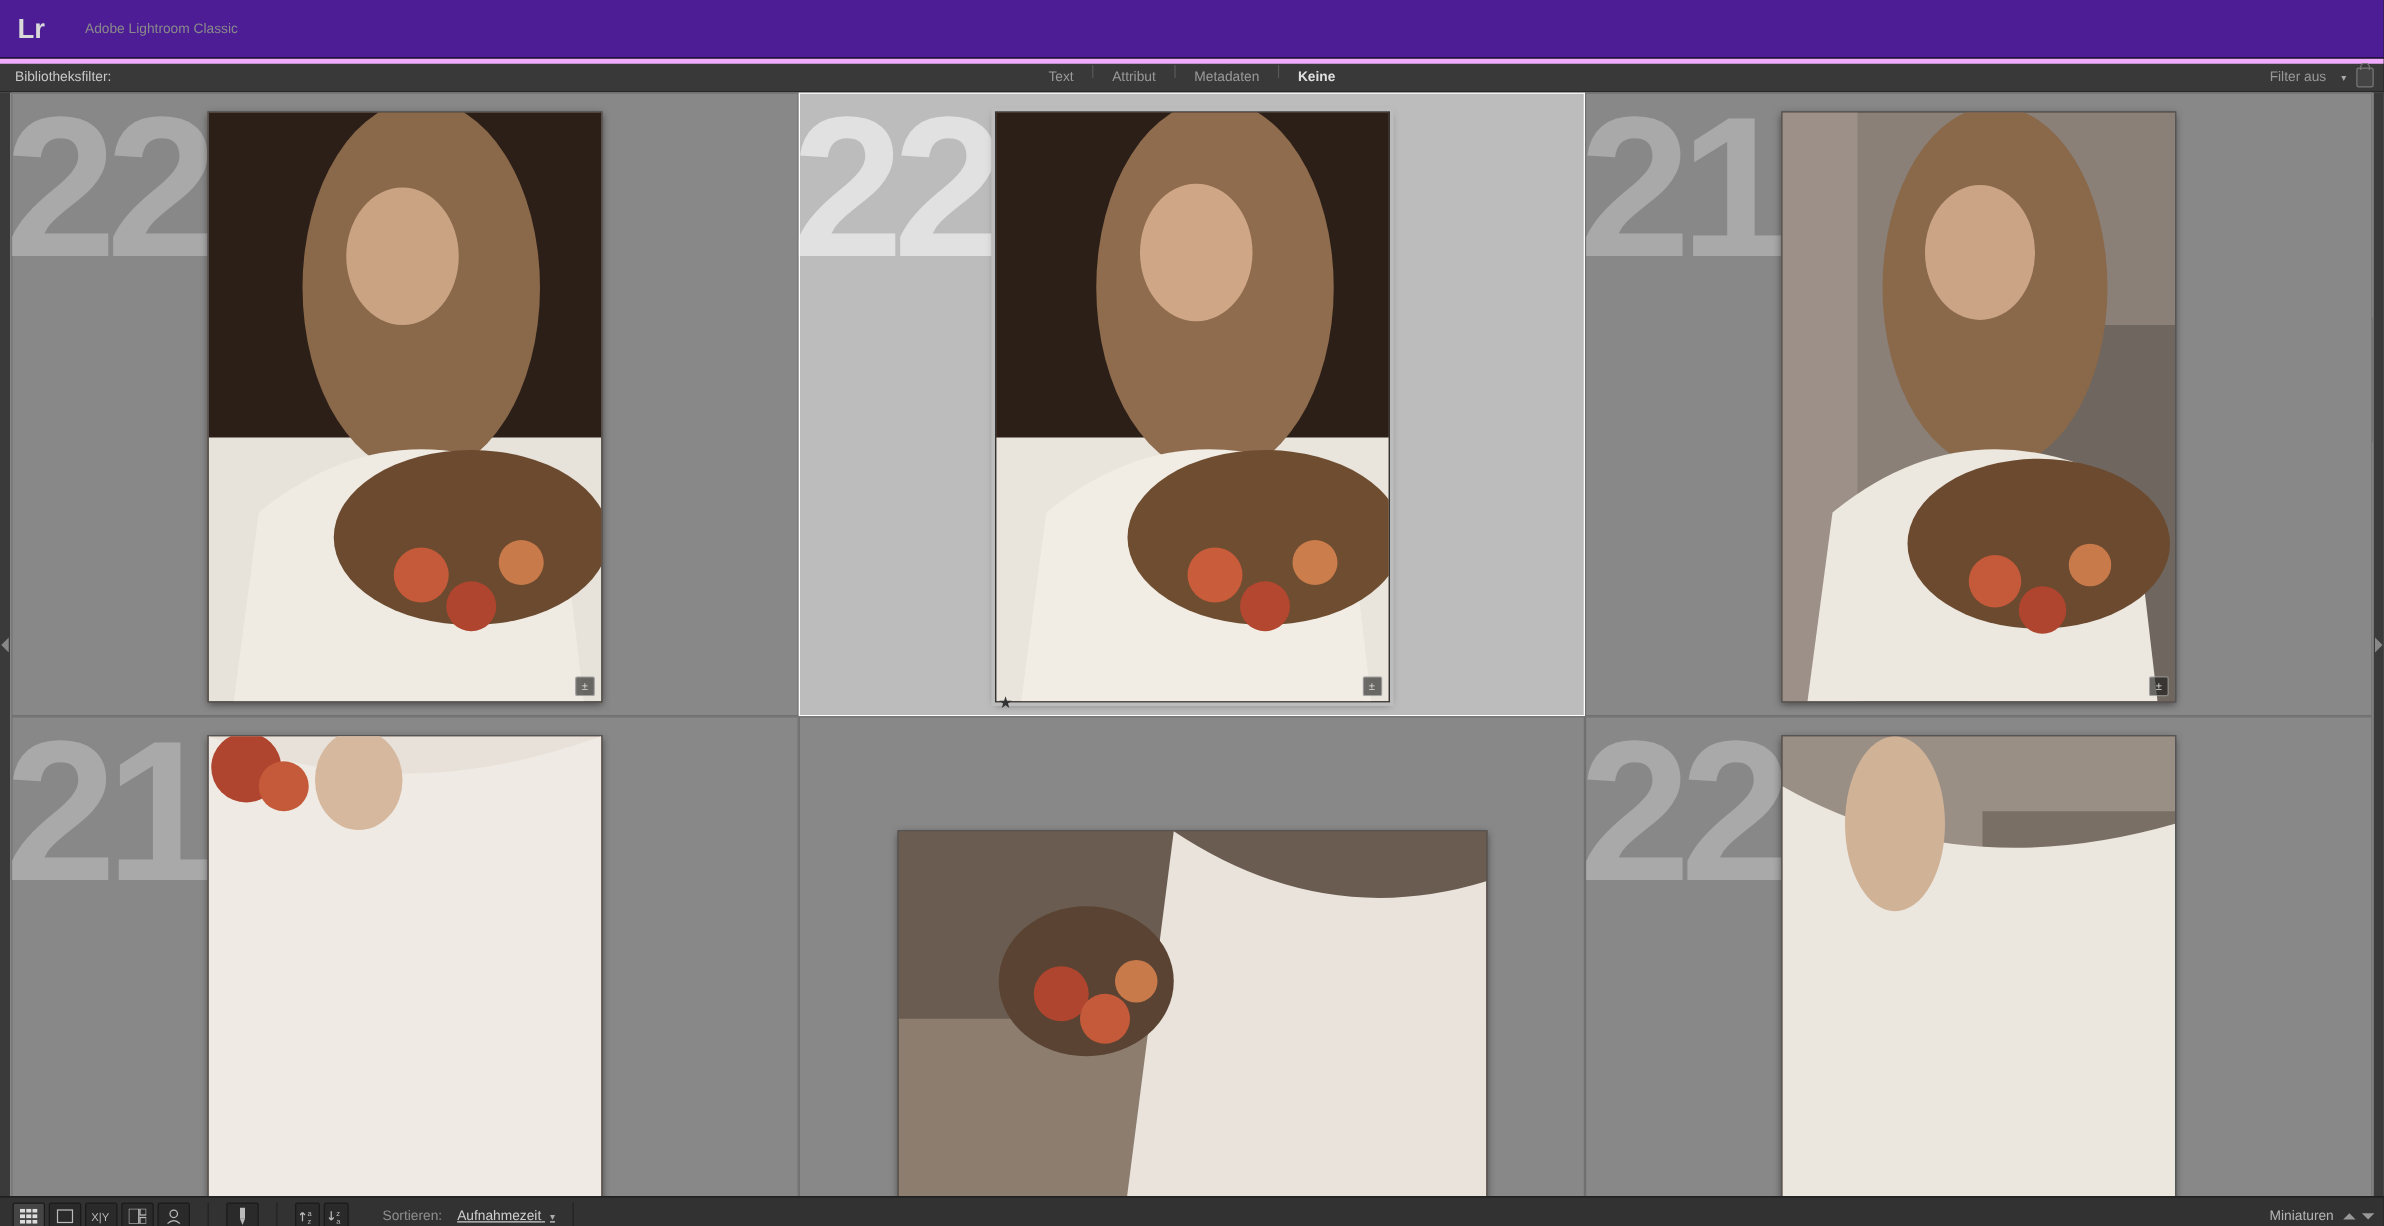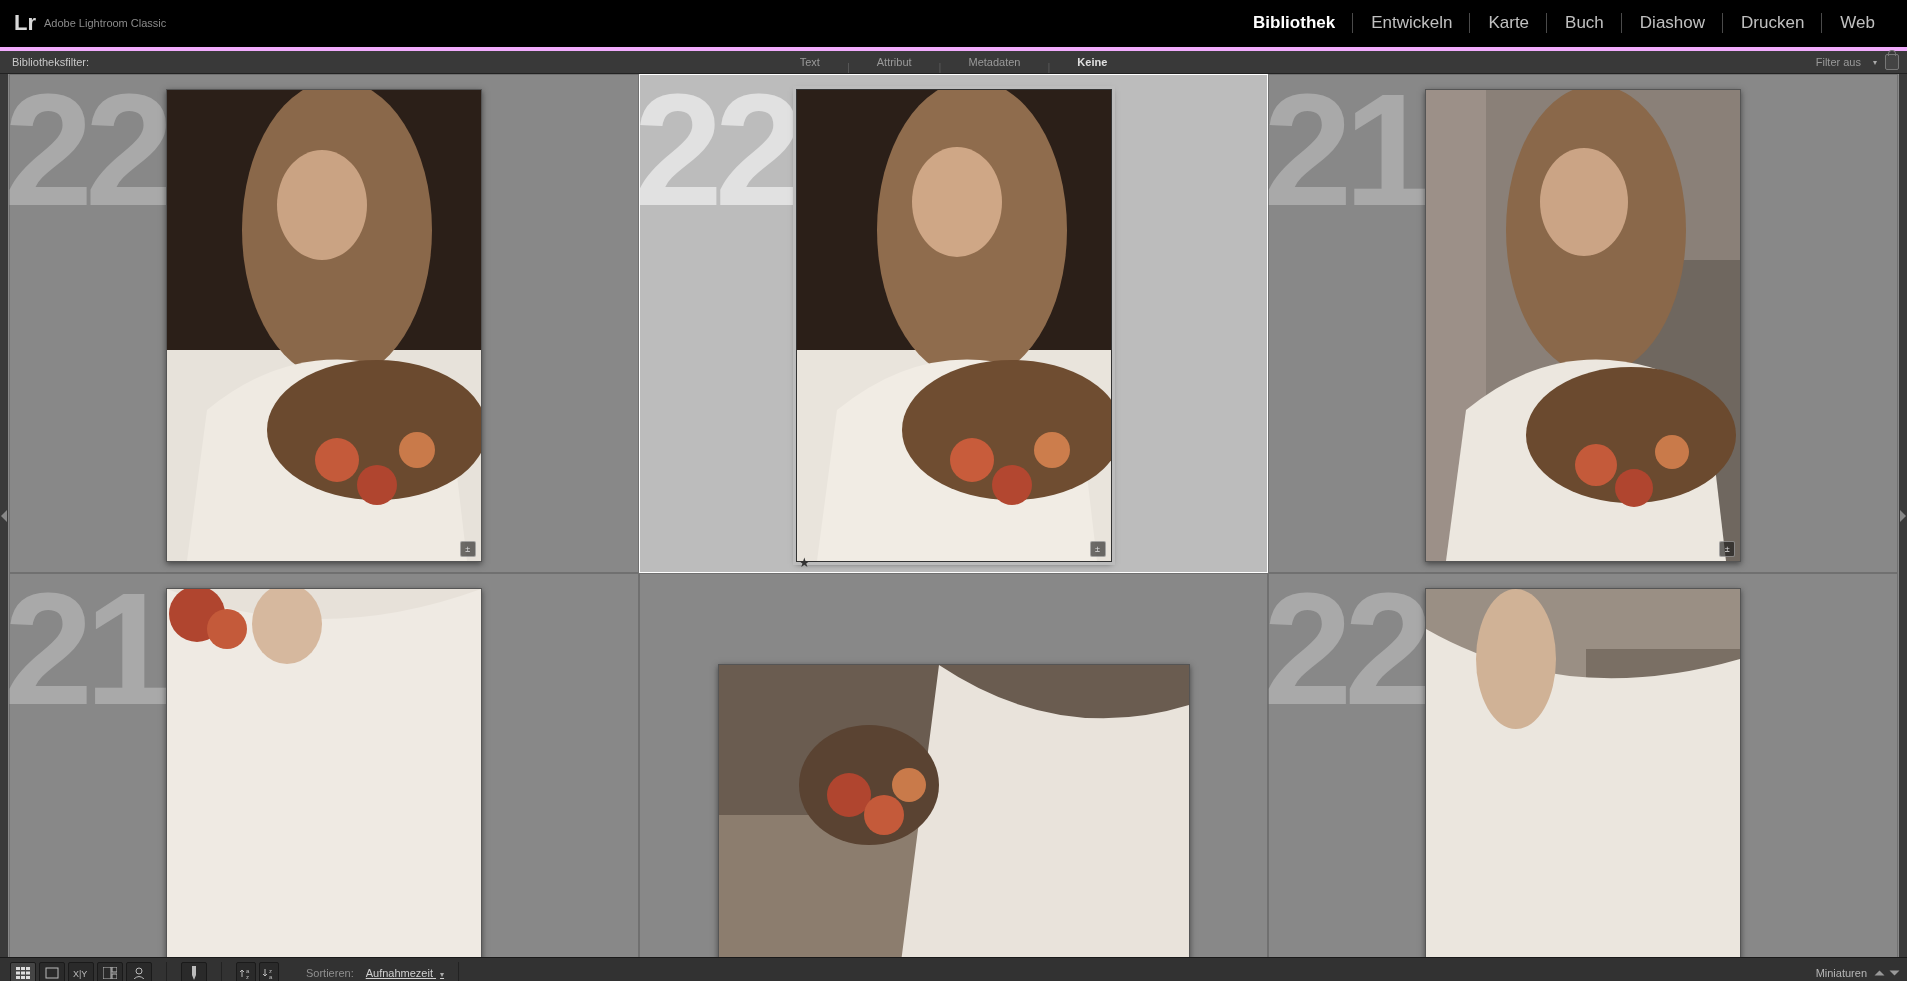--- a/index.html
+++ b/index.html
@@ -9,37 +9,37 @@
     height: 981px;
     background: #1a1a1a;
     font-family: "Segoe UI", "Helvetica Neue", Arial, sans-serif;
     color: #c8c8c8;
     overflow: hidden;
     user-select: none;
   }
   
   .header {
     height: 46px;
-    background: #000000;
+    background: #4c1d95;
     border-bottom: 1px solid #000;
     display: flex;
     align-items: center;
     padding: 0 14px;
     position: relative;
   }
   .logo {
     font-weight: 700;
     font-size: 22px;
     color: #d9d9d9;
     letter-spacing: 0px;
   }
   .app-name {
     font-size: 11px;
     color: #8a8a8a;
-    margin-left: 8px;
+    margin-left: 32px;
   }
   .modules {
     margin-left: auto;
     display: flex;
     align-items: center;
     gap: 0;
     font-size: 17px;
   }
   .module {
     padding: 0 18px;
@@ -77,22 +77,22 @@
   }
   .filter-label {
     padding: 0 12px;
     color: #c8c8c8;
   }
   .filter-center {
     position: absolute;
     left: 50%;
     transform: translateX(-50%);
     display: flex;
-    align-items: flex-end;
-    gap: 17px;
+    align-items: flex-start;
+    gap: 4px;
   }
   .filter-item {
     padding: 0 10px;
     cursor: pointer;
     line-height: 22px;
     color: #9a9a9a;
   }
   .filter-item.active {
     color: #e0e0e0;
     font-weight: bold;
@@ -334,29 +334,20 @@
      border-bottom:7px solid #888;
   }
 </style>
 </head>
 <body>
 
 <div class="header">
   <span class="logo">Lr</span>
   <span class="app-name">Adobe Lightroom Classic</span>
 
-  <div class="modules">
-    <span class="module active">Bibliothek</span>
-    <span class="module">Entwickeln</span>
-    <span class="module">Karte</span>
-    <span class="module">Buch</span>
-    <span class="module">Diashow</span>
-    <span class="module">Drucken</span>
-    <span class="module">Web</span>
-  </div>
 </div>
 
 <div class="filter-bar">
   <span class="filter-label">Bibliotheksfilter:</span>
   <div class="filter-center">
     <span class="filter-item">Text</span>
     <span class="filter-sep">|</span>
     <span class="filter-item">Attribut</span>
     <span class="filter-sep">|</span>
     <span class="filter-item">Metadaten</span>

